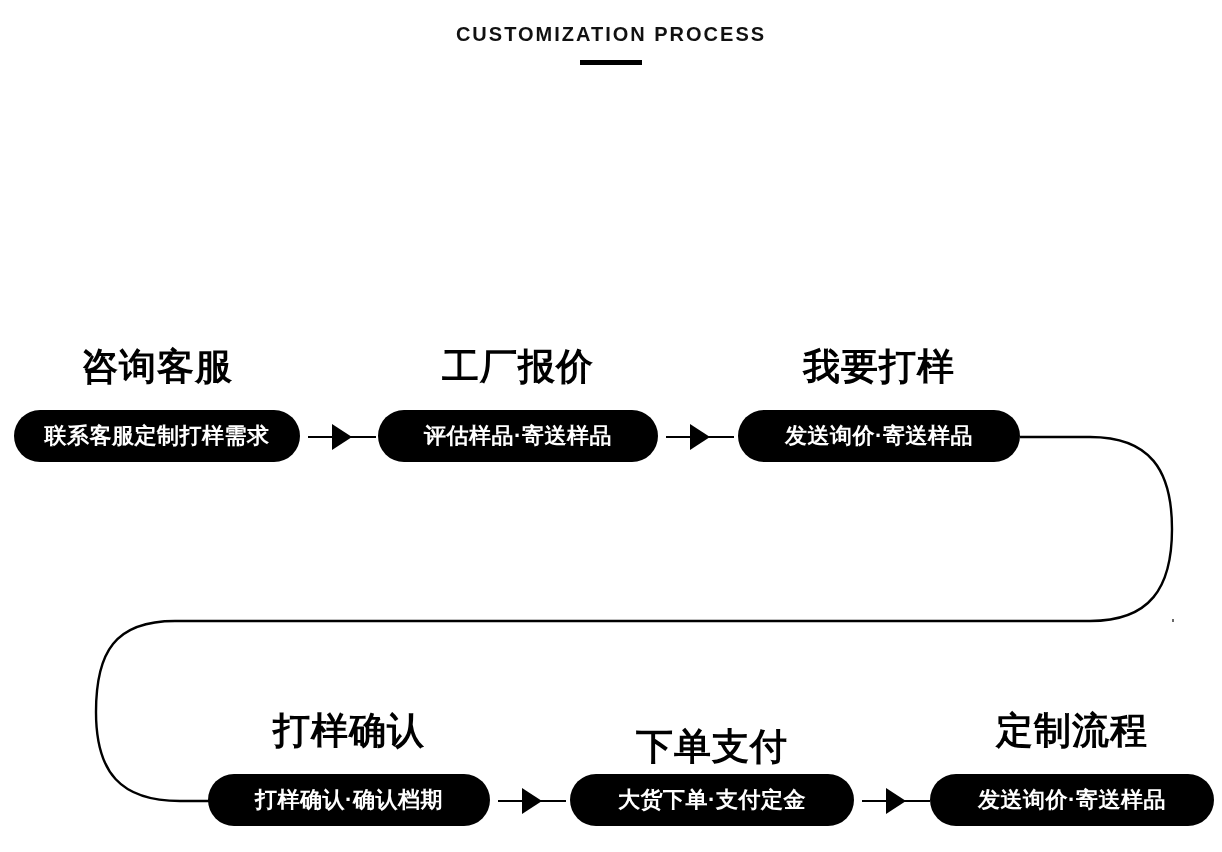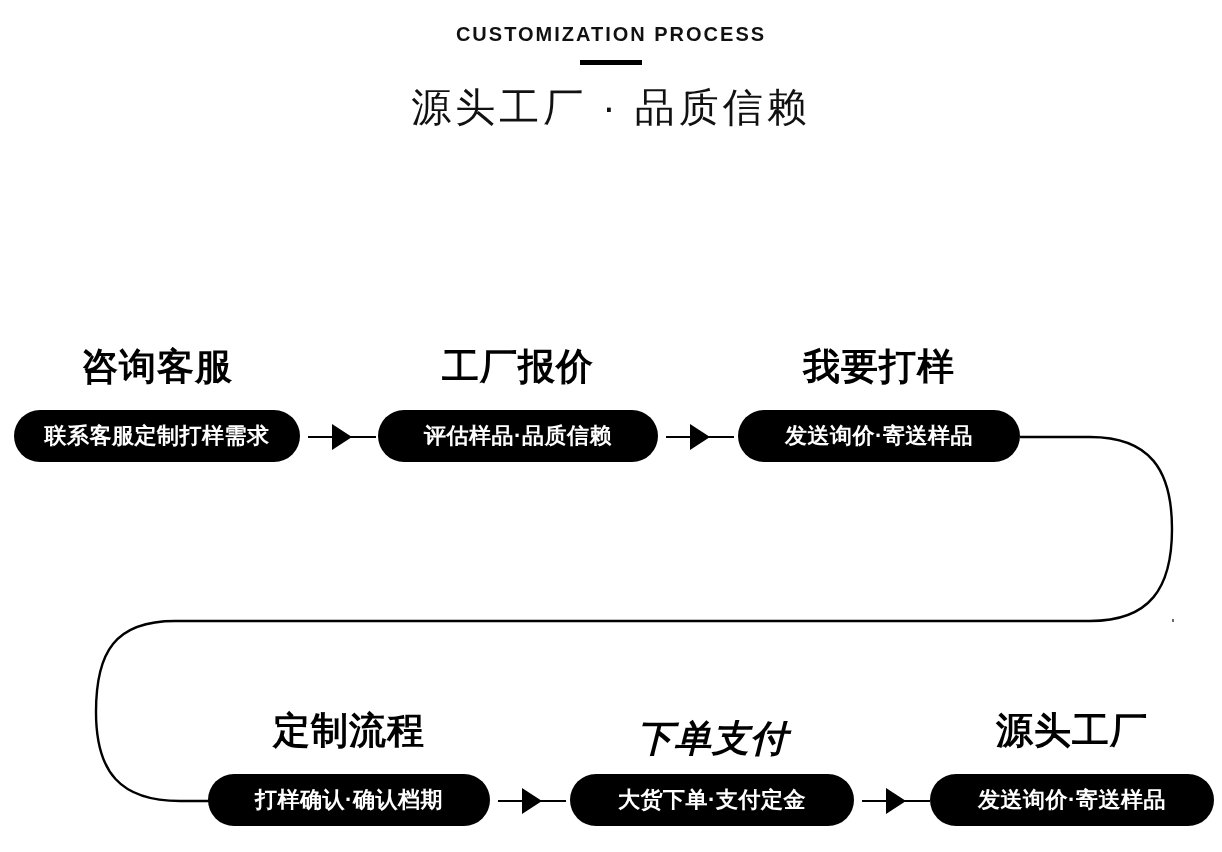--- a/index.html
+++ b/index.html
@@ -138,21 +138,20 @@
     height: 3px;
     background: #6a6a6a;
   }
 </style>
 </head>
 <body>
 
 <div id="header">
   <div id="eyebrow">CUSTOMIZATION PROCESS</div>
   <div id="divider"></div>
-  <div id="subtitle">源头工厂 · 品质信赖</div>
 </div>
 
 <div id="flow">
 
   <svg id="connector-svg" viewBox="0 0 1222 852" xmlns="http://www.w3.org/2000/svg">
 
     <path d="M 1020 437 L 1090 437 C 1150 437 1172 470 1172 529 C 1172 588 1150 621 1090 621 L 175 621" fill="none" stroke="#000000" stroke-width="2.4" stroke-linecap="butt"></path>
 
     <path d="M 175 621 C 115 621 96 652 96 712 C 96 772 120 801 180 801 L 215 801" fill="none" stroke="#000000" stroke-width="2.4" stroke-linecap="butt"></path>
   </svg>
@@ -164,51 +163,51 @@
     <div class="pill" style="top:62px; width:286px;">联系客服定制打样需求</div>
   </div>
 
   <div class="arrow" style="left:308px; top:424px; width:68px;">
     <div class="line"></div>
     <div class="head"></div>
   </div>
 
   <div class="step" style="left:378px; top:348px; width:280px;">
     <div class="step-title" style="top:0px;">工厂报价</div>
-    <div class="pill" style="top:62px; width:280px;">评估样品·品质信赖</div>
+    <div class="pill" style="top:62px; width:280px;">评估样品·寄送样品</div>
   </div>
 
   <div class="arrow" style="left:666px; top:424px; width:68px;">
     <div class="line"></div>
     <div class="head"></div>
   </div>
 
   <div class="step" style="left:738px; top:348px; width:282px;">
     <div class="step-title" style="top:0px;">我要打样</div>
     <div class="pill" style="top:62px; width:282px;">发送询价·寄送样品</div>
   </div>
 
   <div class="step" style="left:208px; top:712px; width:282px;">
+    <div class="step-title" style="top:0px;">打样确认</div>
+    <div class="pill" style="top:62px; width:282px;">打样确认·确认档期</div>
+  </div>
+
+  <div class="arrow" style="left:498px; top:788px; width:68px;">
+    <div class="line"></div>
+    <div class="head"></div>
+  </div>
+
+  <div class="step" style="left:570px; top:712px; width:284px;">
+    <div class="step-title" style="top:16px;">下单支付</div>
+    <div class="pill" style="top:62px; width:284px;">大货下单·支付定金</div>
+  </div>
+
+  <div class="arrow" style="left:862px; top:788px; width:68px;">
+    <div class="line"></div>
+    <div class="head"></div>
+  </div>
+
+  <div class="step" style="left:930px; top:712px; width:284px;">
     <div class="step-title" style="top:0px;">定制流程</div>
-    <div class="pill" style="top:62px; width:282px;">打样确认·确认档期</div>
-  </div>
-
-  <div class="arrow" style="left:498px; top:788px; width:68px;">
-    <div class="line"></div>
-    <div class="head"></div>
-  </div>
-
-  <div class="step" style="left:570px; top:712px; width:284px;">
-    <div class="step-title" style="top:8px;font-style:italic;">下单支付</div>
-    <div class="pill" style="top:62px; width:284px;">大货下单·支付定金</div>
-  </div>
-
-  <div class="arrow" style="left:862px; top:788px; width:68px;">
-    <div class="line"></div>
-    <div class="head"></div>
-  </div>
-
-  <div class="step" style="left:930px; top:712px; width:284px;">
-    <div class="step-title" style="top:0px;">源头工厂</div>
     <div class="pill" style="top:62px; width:284px;">发送询价·寄送样品</div>
   </div>
 
 </div>
 
 </body></html>

